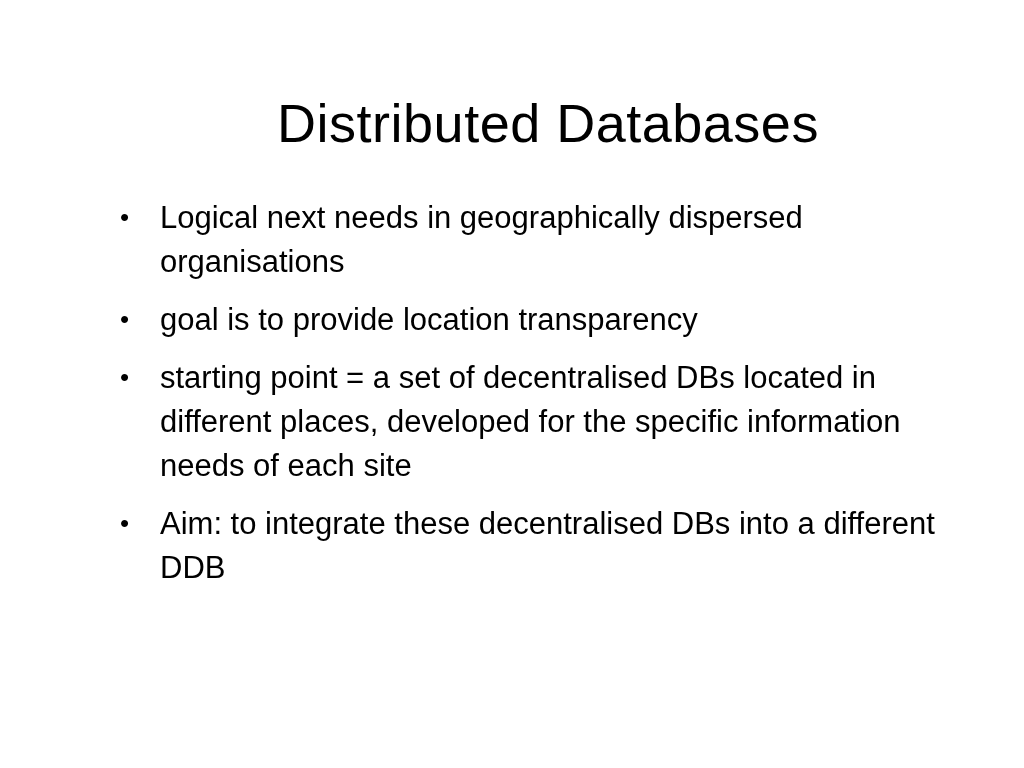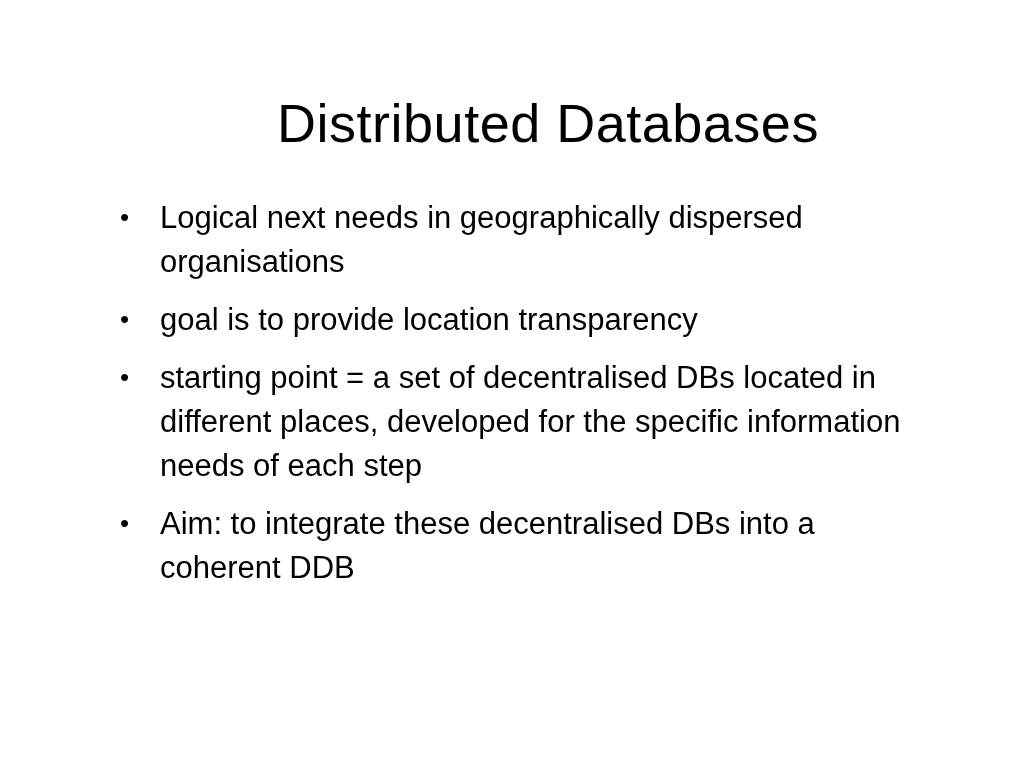--- a/index.html
+++ b/index.html
@@ -76,23 +76,23 @@
       <span class="bullet-text">Logical next needs in geographically dispersed organisations</span>
     </li>
 
     <li class="bullet-item">
       <span class="bullet-marker">•</span>
       <span class="bullet-text">goal is to provide location transparency</span>
     </li>
 
     <li class="bullet-item">
       <span class="bullet-marker">•</span>
-      <span class="bullet-text">starting point = a set of decentralised DBs located in different places, developed for the specific information needs of each step</span>
+      <span class="bullet-text">starting point = a set of decentralised DBs located in different places, developed for the specific information needs of each site</span>
     </li>
 
     <li class="bullet-item">
       <span class="bullet-marker">•</span>
-      <span class="bullet-text">Aim: to integrate these decentralised DBs into a coherent DDB</span>
+      <span class="bullet-text">Aim: to integrate these decentralised DBs into a different DDB</span>
     </li>
 
   </ul>
 
 </div>
 
 </body></html>

